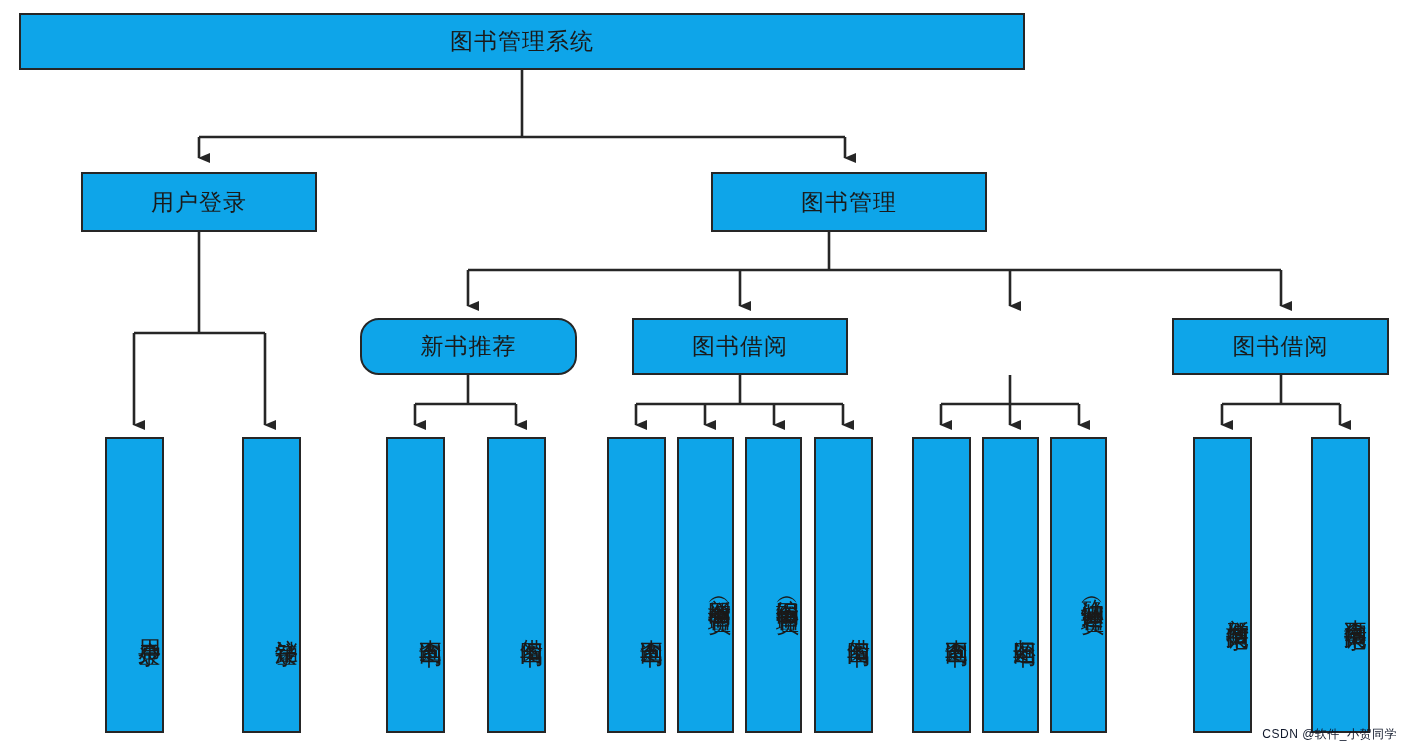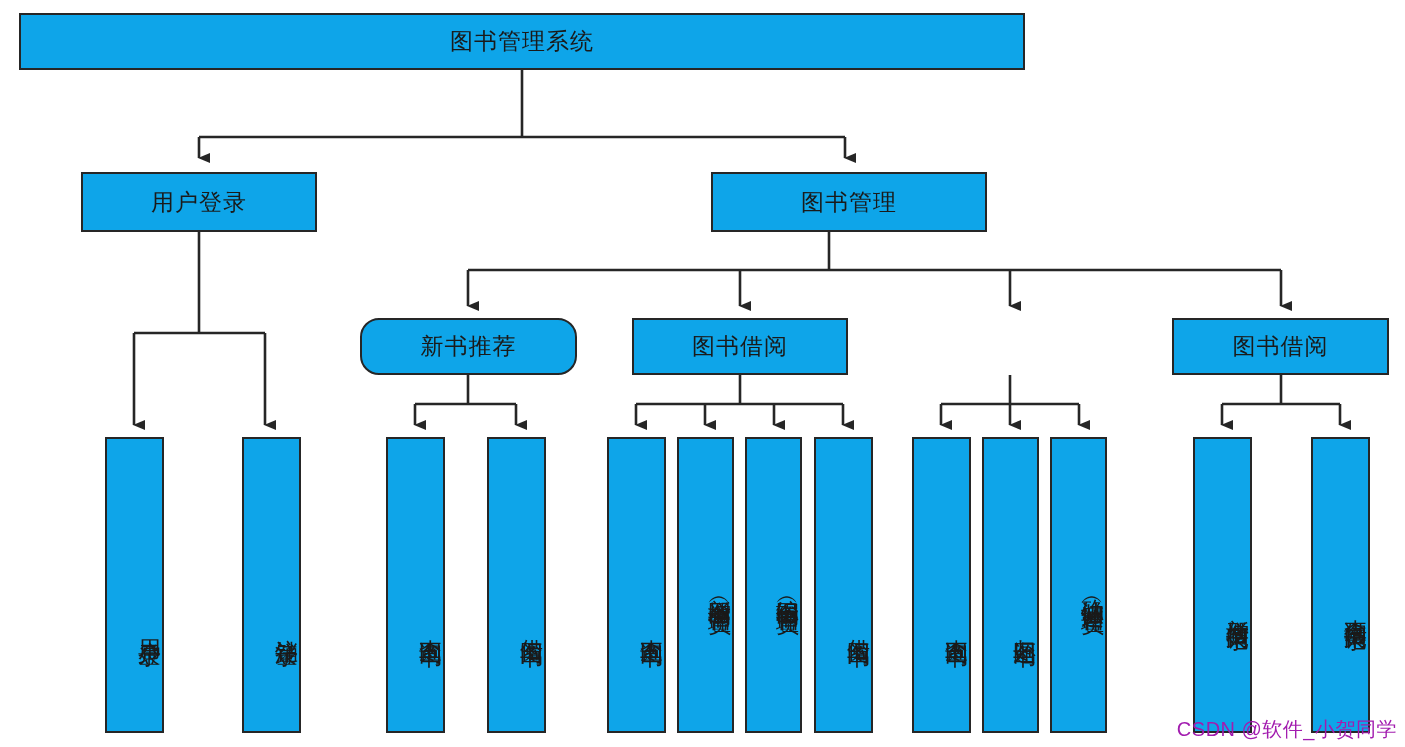--- a/index.html
+++ b/index.html
@@ -52,22 +52,22 @@
   }
   .node.vert .txt {
     writing-mode: vertical-rl;
     text-orientation: upright;
     white-space: nowrap;
   }
   .watermark {
     position: absolute;
     right: 8px;
     bottom: 4px;
-    font-size: 20px;
-    color: #a21caf;
+    font-size: 12px;
+    color: #0f172a;
     letter-spacing: 0.5px;
     white-space: nowrap;
   }
 </style>
 </head>
 <body>
 
 <div id="canvas">
 
   <svg id="wires" viewBox="0 0 1405 747" xmlns="http://www.w3.org/2000/svg">

